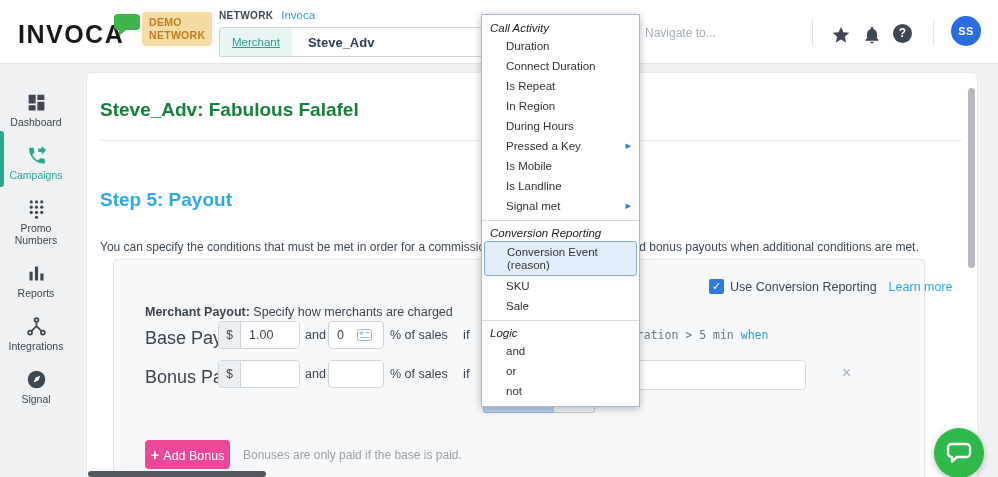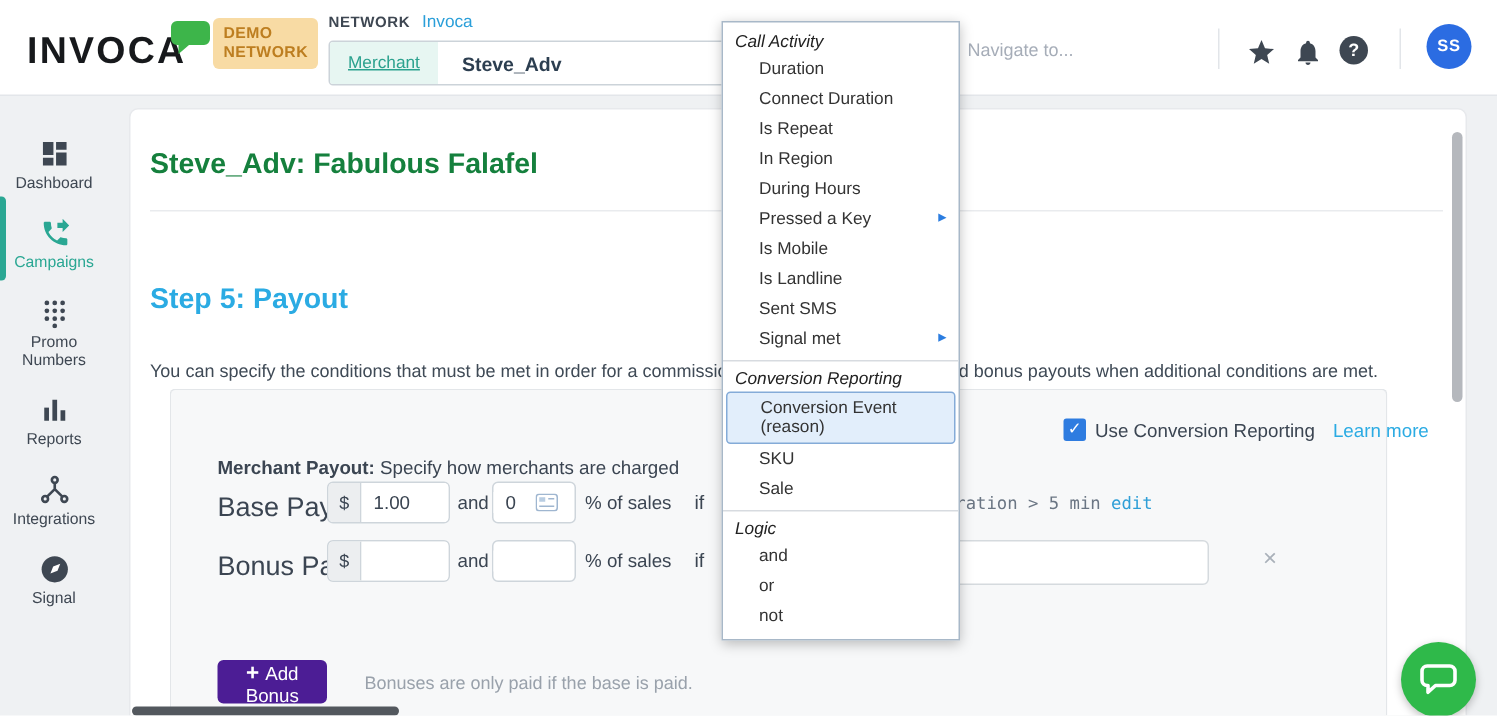--- a/index.html
+++ b/index.html
@@ -60,21 +60,21 @@
   .pct-suffix { position:absolute; left:390px; font-size:12.5px; color:#3b4552; }
   .if-label { position:absolute; left:463px; font-size:13px; font-weight:normal; color:#3b4552; }
   .cond-mono { position:absolute; left:623px; top:328px; font-family:"DejaVu Sans Mono", monospace; font-size:11.5px; color:#6b7684; white-space:pre; }
   .cond-edit { color:#2f9fd7; cursor:pointer; }
   .bonus-cond-input { position:absolute; left:484px; top:360px; width:322px; height:30px; border:1px solid #d5dade; border-radius:4px; background:#fff; outline:none; font-size:12.5px; padding:0 8px; font-family:"Liberation Sans", sans-serif; }
   .close-x { position:absolute; left:842px; top:364px; font-size:16px; color:#a9b0b9; cursor:pointer; }
 
   .btn-addcond { position:absolute; left:483px; top:394px; height:19px; background:#bad4f0; border:1px solid #93b7dc; border-radius:2px; font-size:11px; color:#333; padding:0 6px; line-height:17px; cursor:pointer; }
   .btn-done { position:absolute; left:553px; top:394px; height:19px; background:#f4f5f6; border:1px solid #c8cdd3; border-radius:2px; font-size:11px; color:#555; padding:0 7px; line-height:17px; cursor:pointer; }
 
-  .btn-addbonus { position:absolute; left:145px; top:440px; width:73px; height:29px; background:#4c1d95; border:none; border-radius:4px; color:#fff; font-size:12.5px; cursor:pointer; font-family:"Liberation Sans", sans-serif; }
+  .btn-addbonus { position:absolute; left:145px; top:440px; width:85px; height:29px; background:#ec4899; border:none; border-radius:4px; color:#fff; font-size:12.5px; cursor:pointer; font-family:"Liberation Sans", sans-serif; }
   .btn-addbonus .plus { font-size:15px; margin-right:4px; font-weight:bold; }
   .bonus-note { position:absolute; left:243px; top:448px; font-size:12px; color:#99a1ab; }
 
   
   .menu { position:absolute; left:481px; top:14px; width:159px; background:#fff; border:1px solid #a8b8c8; box-shadow:0 2px 8px rgba(0,0,0,.25); z-index:50; padding:3px 0 5px 0; }
   .menu-header { font-style:italic; font-size:11.5px; color:#222; padding:4px 8px 2px 8px; }
   .menu-header.sep { border-top:1px solid #d7dbe0; margin-top:4px; padding-top:6px; }
   .menu-item { font-size:11.5px; color:#333; padding:3.5px 8px 3.5px 24px; cursor:pointer; position:relative; line-height:13px; }
   .menu-item.highlighted { background:#e2eefb; border:1px solid #84abd8; border-radius:3px; margin:0 2px; padding-left:22px; }
   .submenu-arrow { position:absolute; right:8px; top:3px; color:#2b7de0; font-size:11px; }
@@ -115,21 +115,21 @@
     <input class="pct-input" value="0" style="">
     <svg width="15" height="12" viewBox="0 0 15 12">
         <rect x="0.5" y="0.5" width="14" height="11" rx="2" fill="#fff" stroke="#9fb6d0"></rect>
         <rect x="2.5" y="2.5" width="4" height="3" fill="#b9cde2"></rect>
         <line x1="8.5" y1="3.5" x2="12.5" y2="3.5" stroke="#9fb6d0"></line>
         <line x1="2.5" y1="8.5" x2="12.5" y2="8.5" stroke="#9fb6d0"></line>
       </svg>
   </div>
   <div class="pct-suffix" style="top:328px">% of sales</div>
   <div class="if-label" style="top:327px">if</div>
-  <div class="cond-mono"><span>Duration &gt; 5 min </span><span class="cond-edit">edit</span></div>
+  <div class="cond-mono"><span>Duration &gt; 5 min </span><span class="cond-edit">when</span></div>
 
   <div class="row-label" style="top:367px">Bonus Payout</div>
   <div class="money-group" style="top:360px">
     <span class="money-prefix">$</span>
     <input class="money-input" value="" style="">
   </div>
   <div class="and-label" style="top:367px">and</div>
   <div class="pct-group" style="top:360px">
     <input class="pct-input" style="width: 46px;" value="">
   </div>
@@ -239,21 +239,20 @@
   <div class="menu" id="condition-menu">
       <div class="menu-header">Call Activity</div>
       <div class="menu-item"><span>Duration</span></div>
       <div class="menu-item"><span>Connect Duration</span></div>
       <div class="menu-item"><span>Is Repeat</span></div>
       <div class="menu-item"><span>In Region</span></div>
       <div class="menu-item"><span>During Hours</span></div>
       <div class="menu-item"><span>Pressed a Key</span><span class="submenu-arrow">▸</span></div>
       <div class="menu-item"><span>Is Mobile</span></div>
       <div class="menu-item"><span>Is Landline</span></div>
-      <div class="menu-item"><span>Sent SMS</span></div>
       <div class="menu-item"><span>Signal met</span><span class="submenu-arrow">▸</span></div>
       <div class="menu-header sep">Conversion Reporting</div>
       <div class="menu-item highlighted"><span>Conversion Event (reason)</span></div>
       <div class="menu-item"><span>SKU</span></div>
       <div class="menu-item"><span>Sale</span></div>
       <div class="menu-header sep">Logic</div>
       <div class="menu-item"><span>and</span></div>
       <div class="menu-item"><span>or</span></div>
       <div class="menu-item"><span>not</span></div>
     </div>

